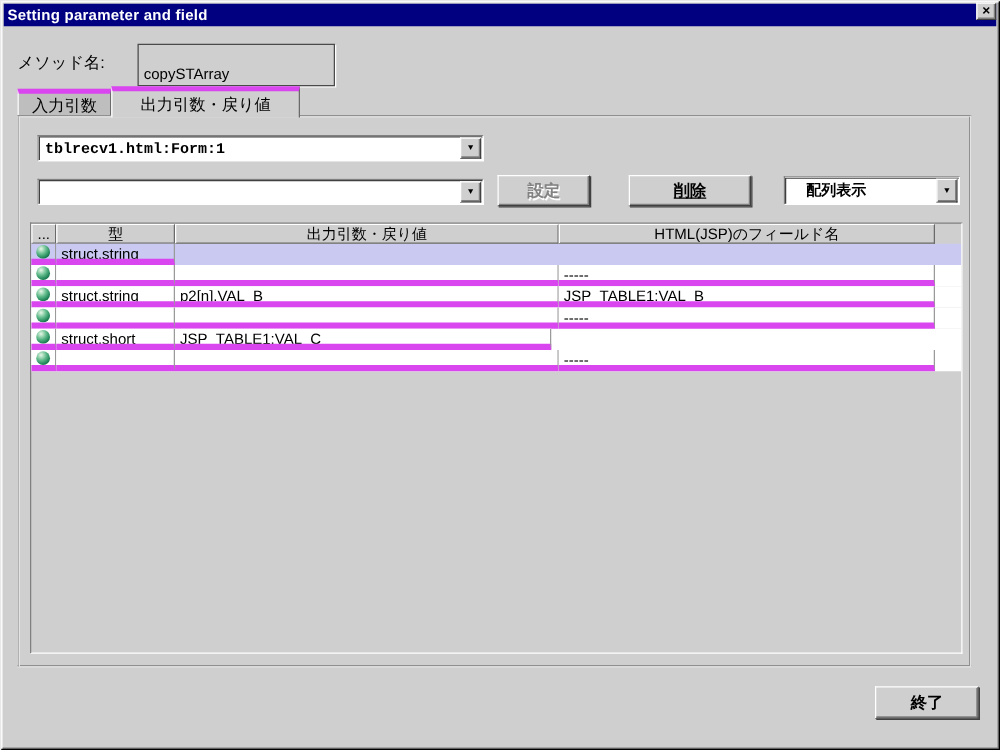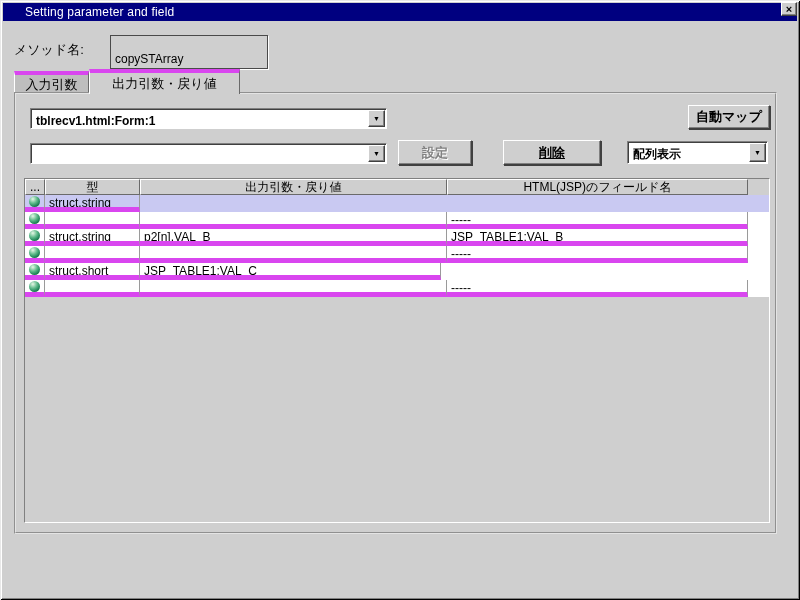--- a/index.html
+++ b/index.html
@@ -12,21 +12,21 @@
     position:relative; width:800px; height:600px; background:#cfcfcf;
     box-shadow: inset 1px 1px 0 #e8e8e8, inset -1px -1px 0 #000,
                 inset 2px 2px 0 #fff, inset -2px -2px 0 #808080;
     overflow:hidden;
   }
   .titlebar {
     position:absolute; left:3px; top:3px; right:3px; height:18px;
     background:#000080; display:flex; align-items:center;
   }
   .titlebar .title {
-    color:#fff; font-size:12px; font-weight:normal; padding-left:22px;
+    color:#fff; font-size:12px; font-weight:bold; padding-left:3px;
     letter-spacing:0.2px;
   }
   .close-btn {
     position:absolute; right:3px; top:2px; width:16px; height:14px;
     background:#cfcfcf; border-top:1px solid #fff; border-left:1px solid #fff;
     border-right:1px solid #404040; border-bottom:1px solid #404040;
     box-shadow: inset -1px -1px 0 #808080;
     font-size:11px; font-weight:bold; color:#000; text-align:center; line-height:12px;
     cursor:default;
   }
@@ -52,21 +52,21 @@
   .panel {
     position:absolute; left:14px; top:92px; width:763px; height:442px;
     border:2px groove #e4e4e4; background:#cfcfcf;
   }
   
   .combo {
     position:absolute; background:#fff;
     border-top:1px solid #808080; border-left:1px solid #808080;
     border-bottom:1px solid #fff; border-right:1px solid #fff;
     box-shadow: inset 1px 1px 0 #404040;
-    display:flex; align-items:flex-end;
+    display:flex; align-items:center;font-family:Liberation Mono, monospace;
   }
   .combo .combo-text {
     flex:1; font-size:12px; font-weight:bold; padding-left:5px; color:#000;
     white-space:nowrap; overflow:hidden;
   }
   .combo .arrow-btn {
     width:17px; align-self:stretch; margin:1px; background:#cfcfcf;
     border-top:1px solid #fff; border-left:1px solid #fff;
     border-right:1px solid #404040; border-bottom:1px solid #404040;
     box-shadow: inset -1px -1px 0 #808080;
@@ -131,31 +131,30 @@
   <div class="tab inactive">入力引数</div>
   <div class="tab active">出力引数・戻り値</div>
 
   <div class="panel"></div>
 
   <div class="combo" style="left:30px; top:108px; width:357px; height:21px;">
     <span class="combo-text">tblrecv1.html:Form:1</span>
     <span class="arrow-btn">▼</span>
   </div>
 
-  <div class="btn" style="left:688px; top:105px; width:82px; height:24px;">自動マップ</div>
 
   <div class="combo" style="left:30px; top:143px; width:357px; height:21px;">
     <span class="combo-text"></span>
     <span class="arrow-btn">▼</span>
   </div>
 
   <div class="btn disabled" style="left:398px; top:140px; width:74px; height:25px;text-align:right;">設定</div>
   <div class="btn" style="left:503px; top:140px; width:98px; height:25px;text-decoration:underline;">削除</div>
 
-  <div class="combo" style="left:627px; top:141px; width:141px; height:23px;">
+  <div class="combo" style="left:627px; top:141px; width:141px; height:23px;padding-left:12px;">
     <span class="combo-text">配列表示</span>
     <span class="arrow-btn">▼</span>
   </div>
 
   <div class="table-container">
     <div class="thead">
       <div class="hcell c-icon">...</div>
       <div class="hcell c-type">型</div>
       <div class="hcell c-out">出力引数・戻り値</div>
       <div class="hcell c-field">HTML(JSP)のフィールド名</div>
@@ -202,14 +201,15 @@
           <div class="cell c-icon">
             <span class="ball"></span>
           </div>
           <div class="cell c-type"></div>
           <div class="cell c-out"></div>
           <div class="cell c-field">-----</div>
         </div>
       </div>
   </div>
 
+  <div class="btn" style="left:700px; top:549px; width:83px; height:26px;">終了</div>
 
 </div>
 
 </body></html>

